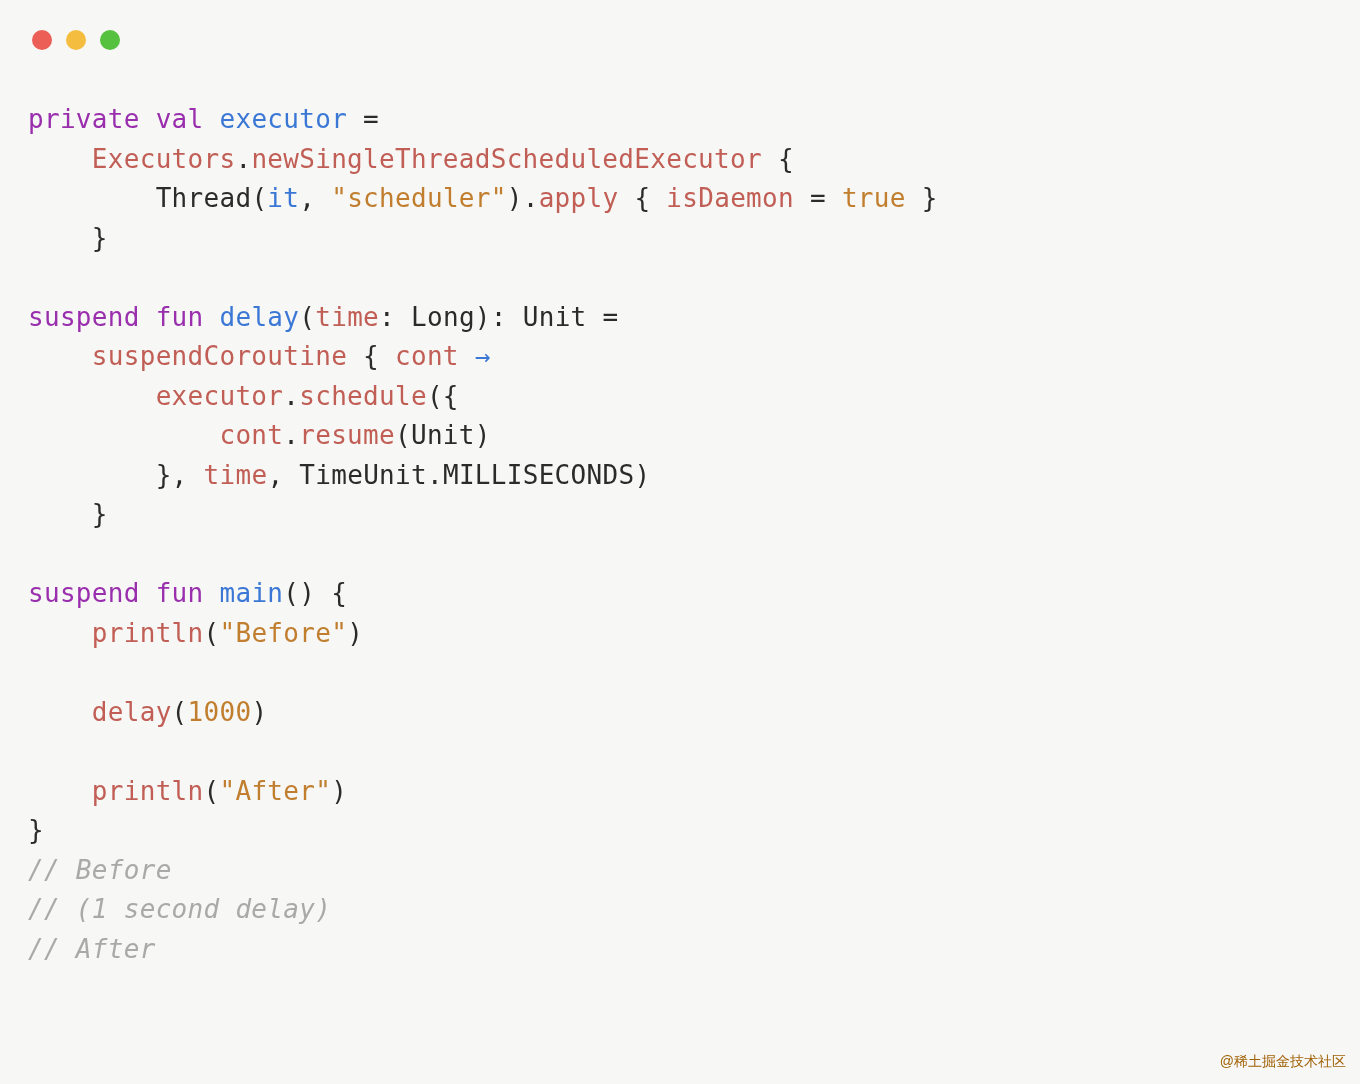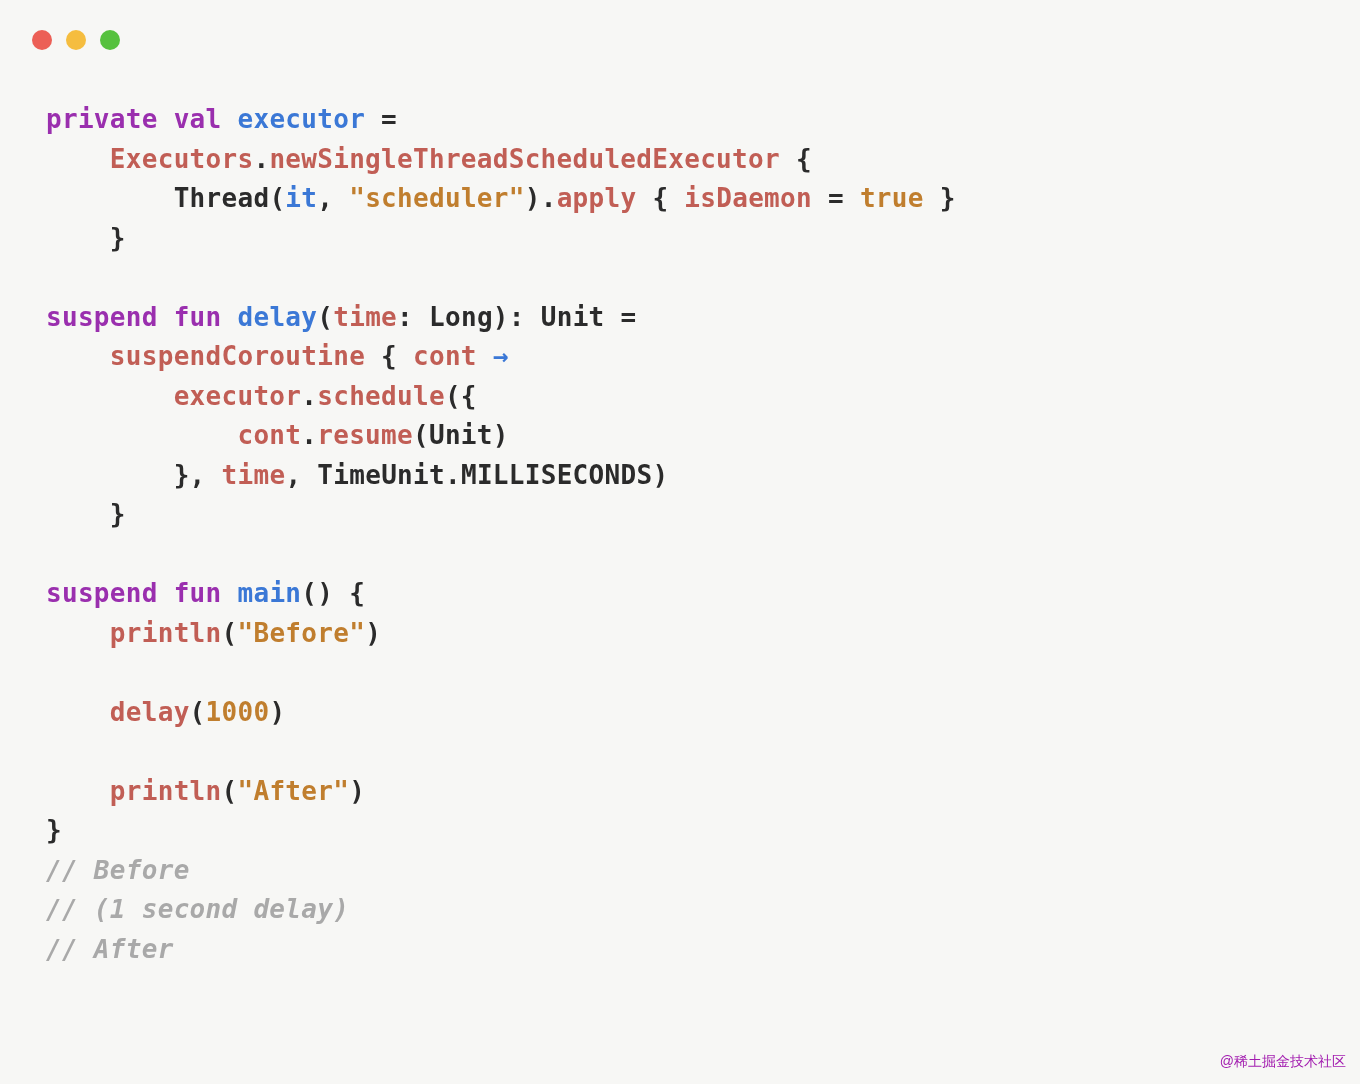--- a/index.html
+++ b/index.html
@@ -26,41 +26,40 @@
     width: 20px;
     height: 20px;
     border-radius: 50%;
   }
   .dot.red    { background: #ec5f56; }
   .dot.yellow { background: #f5bd3f; }
   .dot.green  { background: #56c13e; }
 
   pre.code {
     margin: 0;
-    padding: 100px 30px 0 46px;
+    padding: 100px 30px 0 28px;
     white-space: pre;
     letter-spacing: 0.3px;
-    font-weight: bold;
   }
 
   .kw   { color: #9a2fae; }  
   .call { color: #c15e55; }  
   .name { color: #3b78d6; }  
   .lit  { color: #c07e2e; }  
   .punc { color: #2b2b2b; }
   .cmt  { color: #a9a9a9; font-style: italic; }
   .arrow{ color: #3b78d6; }
 
   .watermark {
     position: absolute;
     right: 14px;
     bottom: 12px;
     font-family: sans-serif;
     font-size: 14px;
-    color: #a21caf;
+    color: #a16207;
   }
 </style>
 </head>
 <body>
 
 <div class="window-dots">
   <div class="dot red"></div>
   <div class="dot yellow"></div>
   <div class="dot green"></div>
 </div>

